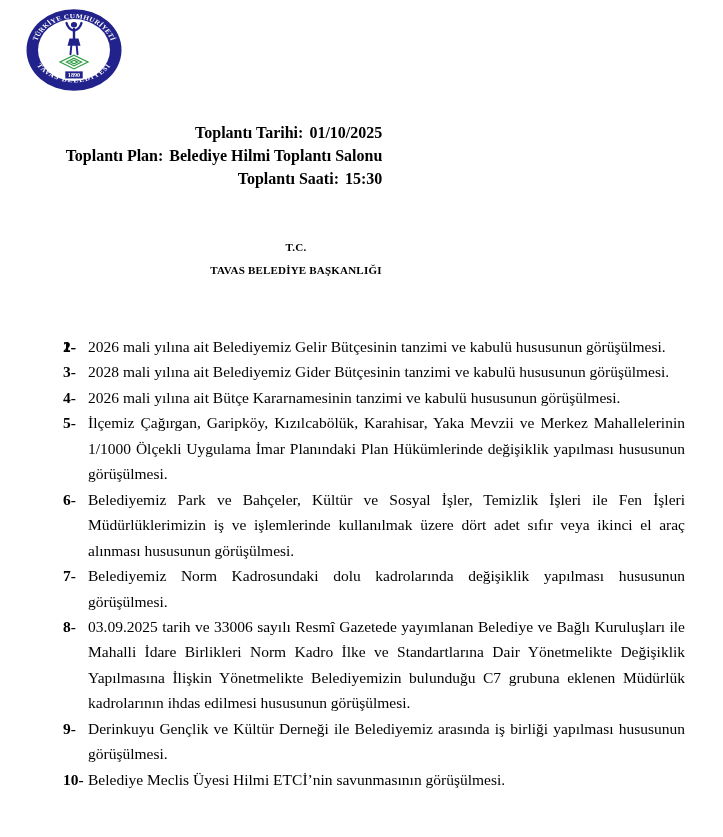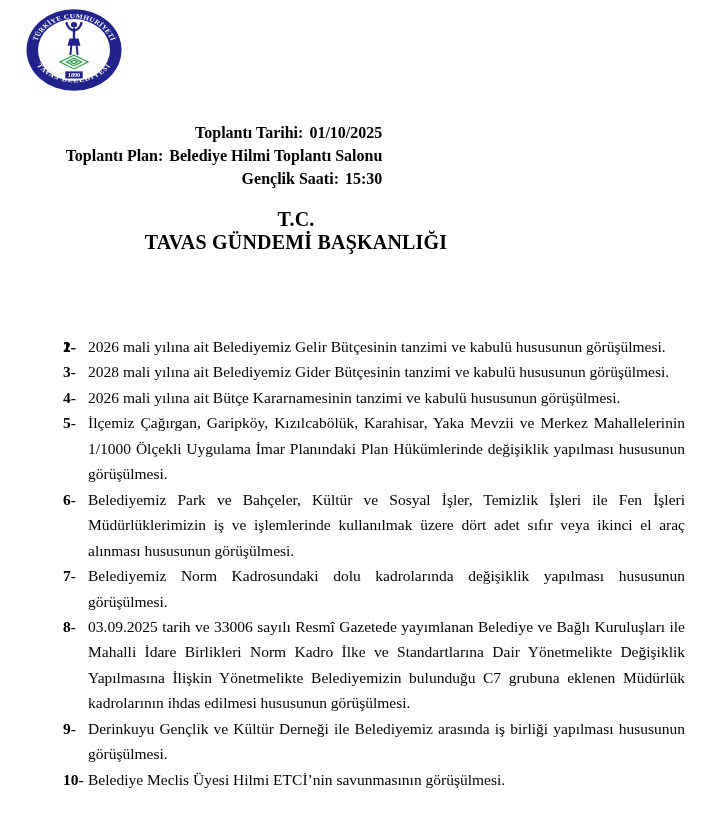--- a/index.html
+++ b/index.html
@@ -44,24 +44,24 @@
   }
   .info-colon {
     display: inline-block;
     margin-right: 6px;
   }
 
   
   .title-block {
     position: absolute;
     left: 0;
-    top: 208px;
+    top: 236px;
     width: 592px;
     text-align: center;
-    font-size: 20px;
+    font-size: 11px;
     line-height: 23px;
     font-weight: bold;
     letter-spacing: 0.2px;
   }
 
   
   .agenda {
     position: absolute;
     left: 63px;
     top: 334px;
@@ -126,27 +126,27 @@
   </div>
 
   <div class="meeting-info">
     <span class="info-row">
       <span class="info-label">Toplantı Tarihi</span><span class="info-colon">:</span><span>01/10/2025</span>
     </span>
     <span class="info-row">
       <span class="info-label">Toplantı Plan</span><span class="info-colon">:</span><span>Belediye Hilmi Toplantı Salonu</span>
     </span>
     <span class="info-row">
-      <span class="info-label">Gençlik Saati</span><span class="info-colon">:</span><span>15:30</span>
+      <span class="info-label">Toplantı Saati</span><span class="info-colon">:</span><span>15:30</span>
     </span>
   </div>
 
   <div class="title-block">
     <div>T.C.</div>
-    <div>TAVAS GÜNDEMİ BAŞKANLIĞI</div>
+    <div>TAVAS BELEDİYE BAŞKANLIĞI</div>
   </div>
 
   <div class="agenda">
     <div class="agenda-item">
       <span class="agenda-num">1-</span>
     </div>
     <div class="agenda-item">
       <span class="agenda-num">2-</span><span>2026 mali yılına ait Belediyemiz Gelir Bütçesinin tanzimi ve kabulü hususunun görüşülmesi.</span>
     </div>
     <div class="agenda-item">

